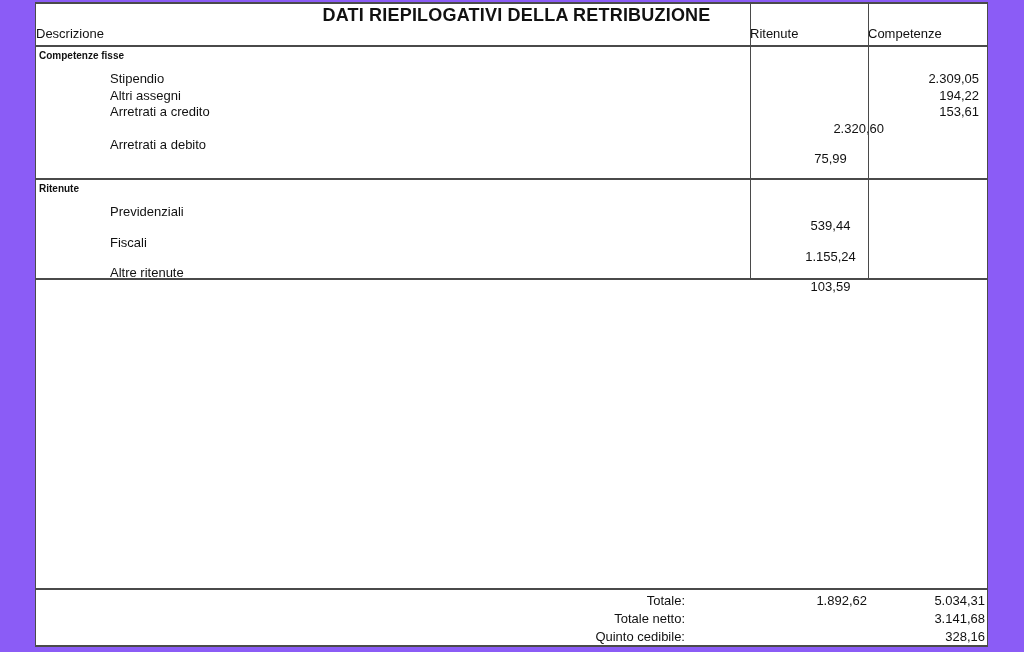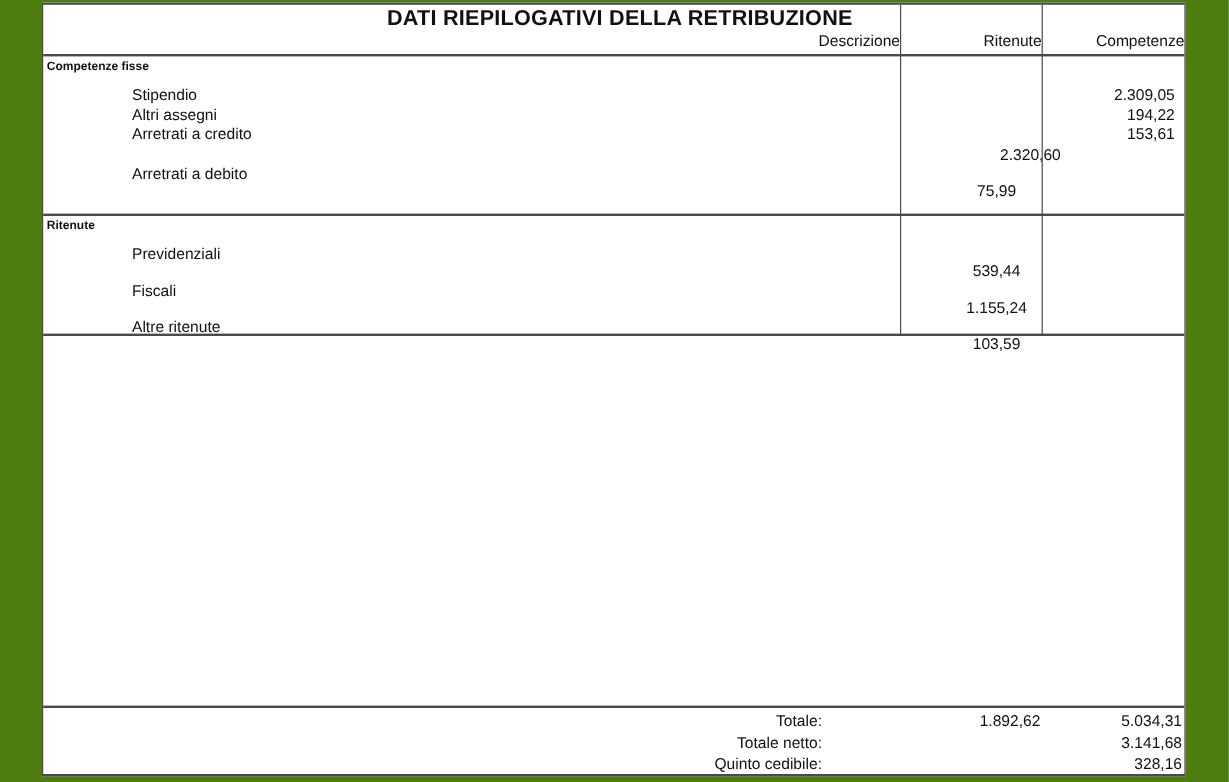--- a/index.html
+++ b/index.html
@@ -1,21 +1,21 @@
 <!DOCTYPE html>
 <html><head>
 <meta charset="utf-8">
 <style>
   html,body{margin:0;padding:0;background:#ffffff;}
   body{
     width:1024px;height:652px;position:relative;overflow:hidden;
     font-family:"Liberation Sans", sans-serif;color:#111;
     -webkit-font-smoothing:antialiased;
   }
-  .page{position:absolute;inset:0;background:#4d7c0f;text-decoration:underline;}
+  .page{position:absolute;inset:0;background:#8b5cf6;}
 
   .paytable{
     position:absolute;left:35px;top:2px;width:953px;height:645px;
     box-sizing:border-box;background:#fff;
     border:1px solid #4a4a4a;border-top-width:2px;border-bottom-width:2px;
   }
 
   
   .vline{position:absolute;top:0;width:1px;height:276px;background:#4a4a4a;}
   .vline-1{left:714px;}
@@ -30,21 +30,21 @@
 
   .doc-title{
     position:absolute;left:10px;right:0;top:1px;text-align:center;
     font-size:18px;font-weight:bold;letter-spacing:0.2px;white-space:nowrap;
   }
   .colheads{
     position:absolute;left:0;right:0;top:23px;
     display:grid;grid-template-columns:714px 118px 1fr;
     font-size:13px;line-height:13px;
   }
-  .colheads .ch{text-align:right;}
+  .colheads .ch{text-align:left;}
 
   .sec-label{font-size:10px;font-weight:bold;line-height:14px;padding:2px 0 0 3px;}
   .rows{margin-top:8px;}
   .row{
     display:grid;grid-template-columns:714px 118px 1fr;
     font-size:13px;line-height:16.5px;gap:24px;
   }
   .row .c-desc{padding-left:74px;}
   .row .c-rit{text-align:center;padding-right:5px;margin-top:14px;}
   .row .c-comp{text-align:right;padding-right:8px;}

